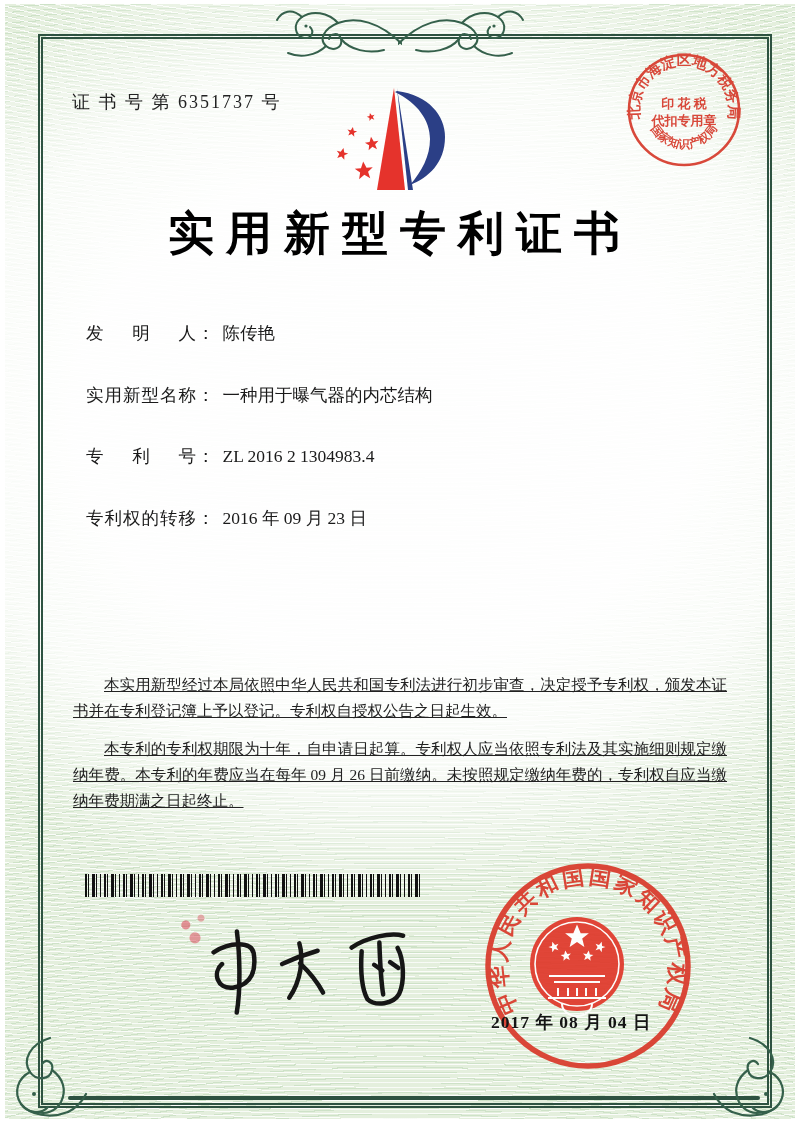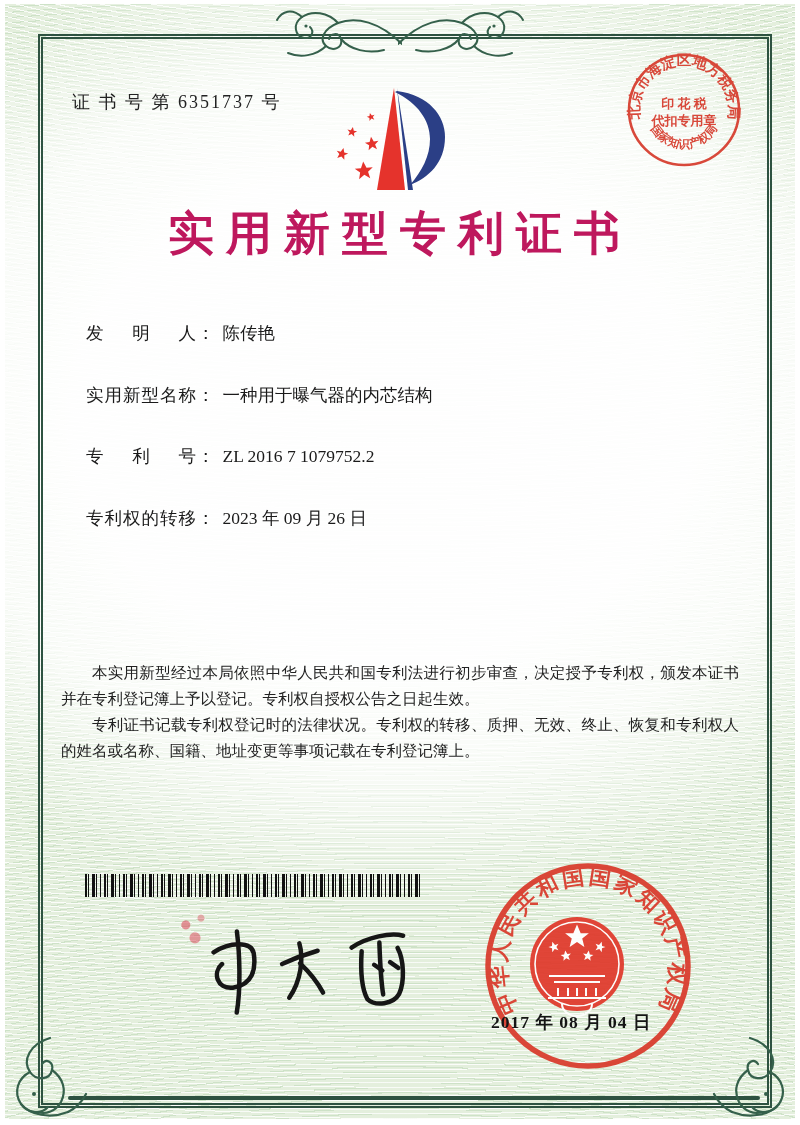--- a/index.html
+++ b/index.html
@@ -14,28 +14,28 @@
   
   .glow{position:absolute;left:0;top:0;width:800px;height:1125px;pointer-events:none;
     background:radial-gradient(92% 52% at 48% 37%, rgba(255,255,255,.97) 0 42%, rgba(255,255,255,.8) 60%, rgba(255,255,255,0) 83%);}
   
   .frame{position:absolute;left:38px;top:34px;width:724px;height:1064px;border:5px double #2e5241;}
   .bottom-rule{position:absolute;left:68px;top:1096px;width:692px;height:4px;background:#2e5241;border-radius:2px;}
   .orn{position:absolute;}
   .cert-no{position:absolute;left:72px;top:90px;font-size:18px;letter-spacing:2px;color:#222;}
   .logo{position:absolute;left:331px;top:86px;}
   .title{position:absolute;left:0;top:203px;width:100%;margin:0;text-align:center;
-         font-size:46px;font-weight:700;letter-spacing:12px;color:#be185d;}
+         font-size:46px;font-weight:700;letter-spacing:12px;color:#000000;}
   .fields{position:absolute;left:86px;top:321px;width:620px;font-size:17.5px;}
   .field-row{height:17px;margin-bottom:44.5px;white-space:nowrap;}
   .flabel{display:inline-block;width:110px;text-align:justify;text-align-last:justify;vertical-align:top;}
   .fcolon{display:inline-block;margin:0 8px 0 1px;}
   .paras{position:absolute;left:61px;top:660px;width:678px;font-size:15.5px;line-height:26px;
          text-align:justify;color:#222;}
-  .paras p{margin:0;text-indent:2em;}
+  .paras p{margin:12px;text-indent:2em;text-decoration:underline;}
   .barcode{position:absolute;left:85px;top:874px;width:335px;height:23px;
     background:repeating-linear-gradient(90deg,#111 0 2px,rgba(0,0,0,0) 2px 3px,#111 3px 4px,rgba(0,0,0,0) 4px 7px,#111 7px 10px,rgba(0,0,0,0) 10px 11px,#111 11px 12px,rgba(0,0,0,0) 12px 15px,#111 15px 16px,rgba(0,0,0,0) 16px 19px);}
   .director{position:absolute;left:92px;top:936px;font-size:19px;letter-spacing:4px;color:#222;}
   .director div{margin-bottom:20px;}
   .signature{position:absolute;left:190px;top:905px;}
   .smudge{position:absolute;left:173px;top:912px;width:40px;height:34px;
     background:radial-gradient(circle at 32% 38%, rgba(216,62,80,.55) 0 4px, rgba(0,0,0,0) 5px),
                radial-gradient(circle at 70% 18%, rgba(216,62,80,.4) 0 3px, rgba(0,0,0,0) 4px),
                radial-gradient(circle at 55% 76%, rgba(216,62,80,.5) 0 5px, rgba(0,0,0,0) 6px);}
   .tax-stamp{position:absolute;left:624px;top:50px;opacity:.92;}
@@ -129,30 +129,30 @@
   <h1 class="title">实用新型专利证书</h1>
 
   <div class="fields">
     <div class="field-row">
       <span class="flabel">发明人</span><span class="fcolon">：</span><span class="fvalue">陈传艳</span>
     </div>
     <div class="field-row">
       <span class="flabel">实用新型名称</span><span class="fcolon">：</span><span class="fvalue">一种用于曝气器的内芯结构</span>
     </div>
     <div class="field-row">
-      <span class="flabel">专利号</span><span class="fcolon">：</span><span class="fvalue">ZL 2016 7 1079752.2</span>
+      <span class="flabel">专利号</span><span class="fcolon">：</span><span class="fvalue">ZL 2016 2 1304983.4</span>
     </div>
     <div class="field-row">
-      <span class="flabel">专利权的转移</span><span class="fcolon">：</span><span class="fvalue">2023 年 09 月 26 日</span>
+      <span class="flabel">专利权的转移</span><span class="fcolon">：</span><span class="fvalue">2016 年 09 月 23 日</span>
     </div>
   </div>
 
   <div class="paras">
     <p>本实用新型经过本局依照中华人民共和国专利法进行初步审查，决定授予专利权，颁发本证书并在专利登记簿上予以登记。专利权自授权公告之日起生效。</p>
-    <p>专利证书记载专利权登记时的法律状况。专利权的转移、质押、无效、终止、恢复和专利权人的姓名或名称、国籍、地址变更等事项记载在专利登记簿上。</p>
+    <p>本专利的专利权期限为十年，自申请日起算。专利权人应当依照专利法及其实施细则规定缴纳年费。本专利的年费应当在每年 09 月 26 日前缴纳。未按照规定缴纳年费的，专利权自应当缴纳年费期满之日起终止。</p>
   </div>
 
   <div class="barcode"></div>
 
 
   <div class="smudge"></div>
 
   <svg class="signature" width="240" height="115" viewBox="0 0 240 115">
     <g fill="none" stroke="#161616" stroke-width="4.5" stroke-linecap="round" transform="rotate(-2 120 57)">
       <path d="M48,24 C50,46 50,82 45,105"></path>

